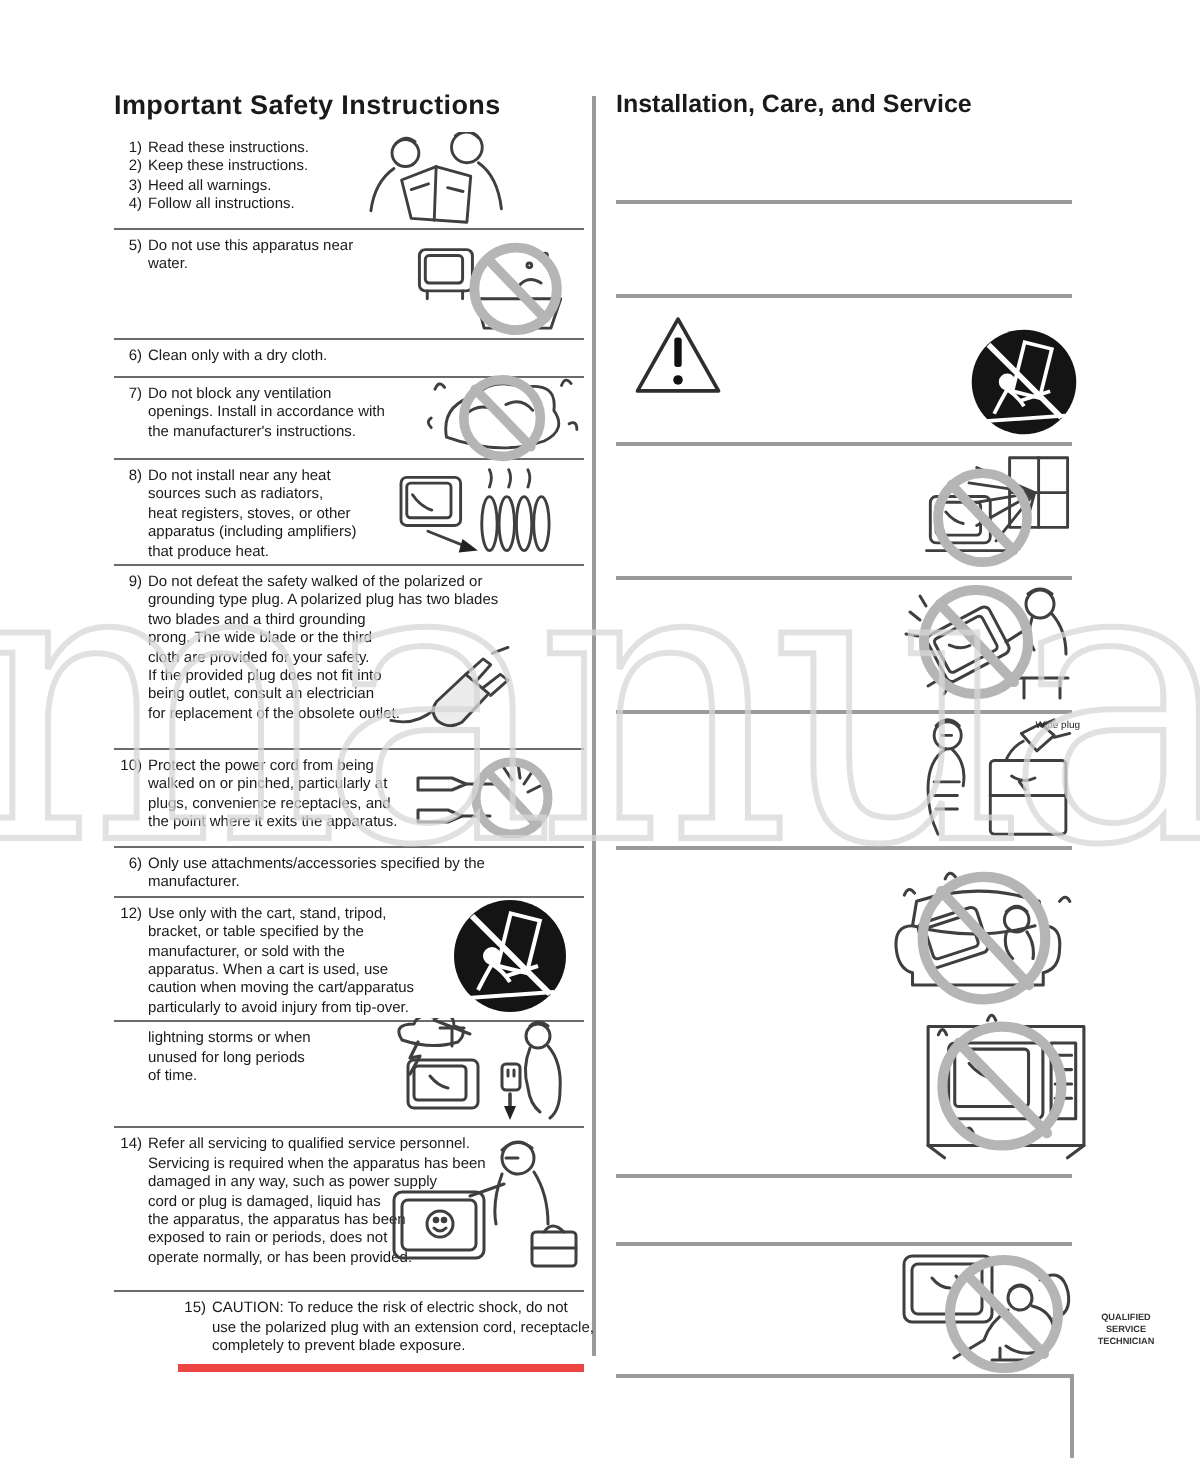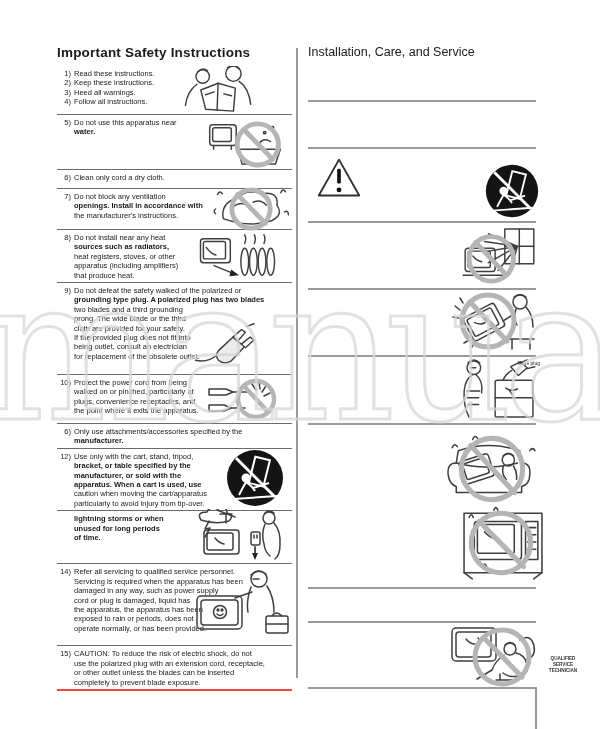--- a/index.html
+++ b/index.html
@@ -12,26 +12,26 @@
     position:absolute;left:-18px;top:252px;z-index:40;pointer-events:none;
     font-family:"DejaVu Serif", serif;font-size:198px;line-height:1;
     letter-spacing:-10px;white-space:nowrap;opacity:.75;
   }
   .wm-outline{color:rgba(255,255,255,0);-webkit-text-stroke:3px #d7d7d7;}
   
   .divider{position:absolute;left:296px;top:48px;width:2px;height:630px;background:#9a9a9a;}
   .left-col{position:absolute;left:57px;top:45px;width:235px;}
   .left-title{font-size:13.5px;font-weight:bold;margin:0 0 6px 0;letter-spacing:.2px;}
   .right-col{position:absolute;left:308px;top:0;width:228px;height:729px;}
-  .right-title{position:absolute;left:0;top:45px;font-size:12.5px;font-weight:normal;margin:0;}
+  .right-title{position:absolute;left:0;top:45px;font-size:12.5px;font-weight:bold;margin:0;}
   
   .blk{position:relative;border-bottom:1.5px solid #6b6b6b;padding:3px 0 2px 0;box-sizing:border-box;}
-  .blk.last{border-bottom:2px solid #ef4444;}
+  .blk.last{border-bottom:4px solid #ef4444;margin-left:32px;}
   .line{font-size:7.5px;line-height:9.4px;white-space:nowrap;}
-  .line .b{font-weight:bold;}
+  .line .b{font-weight:normal;}
   .num{display:inline-block;width:14px;text-align:right;margin-right:3px;}
   .cont{padding-left:17px;}
   .illus{position:absolute;}
   .illus svg{display:block;width:100%;height:100%;}
   
   .rline{position:absolute;left:0;width:228px;height:0;border-top:2px solid #9a9a9a;}
   .vtick{position:absolute;left:227px;top:687px;height:42px;width:0;border-left:2px solid #9a9a9a;}
   .rart{position:absolute;}
   .rart svg{display:block;width:100%;height:100%;}
   .wide-plug-label{position:absolute;right:2px;top:2px;font-size:5px;color:#222;}
@@ -96,21 +96,21 @@
           <g class="no-circle" stroke-width="5">
         <circle cx="51" cy="30" r="21"></circle>
             <line x1="37" y1="15" x2="66" y2="45"></line>
       </g>
         </svg>
     </div>
   </div>
 
   <div class="blk" style="min-height:19px">
     <div class="txt">
-        <div class="line"><span class="num">6)</span><span>Clean only cord a dry cloth.</span></div>
+        <div class="line"><span class="num">6)</span><span>Clean only with a dry cloth.</span></div>
       </div>
   </div>
 
   <div class="blk" style="min-height:41px">
     <div class="illus" style="left:155px;top:-3px;width:80px;height:46px">
       <svg viewBox="0 0 80 48">
           <g class="stroke-art" stroke-width="1.4">
         <path d="M10 34 Q7 17 26 12 Q33 3 50 8 Q68 5 66 20 Q73 30 61 36 Q38 44 10 34 Z"></path>
         <path d="M20 22 q8 -7 17 -1 M41 17 q8 -4 14 3"></path>
         <path d="M4 9 q2 -5 5 -1 M70 7 q2 -5 5 -1 M74 27 q4 -2 4 3 M2 24 q-3 2 0 5"></path>
@@ -287,21 +287,20 @@
         <div class="line cont"><span>the apparatus, the apparatus has been</span></div>
         <div class="line cont"><span>exposed to rain or periods, does not</span></div>
         <div class="line cont"><span>operate normally, or has been provided.</span></div>
       </div>
   </div>
 
   <div class="blk last" style="min-height:40px">
     <div class="txt">
         <div class="line"><span class="num">15)</span><span>CAUTION: To reduce the risk of electric shock, do not</span></div>
         <div class="line cont"><span>use the polarized plug with an extension cord, receptacle,</span></div>
-        <div class="line cont"><span>or other outlet unless the blades can be inserted</span></div>
         <div class="line cont"><span>completely to prevent blade exposure.</span></div>
       </div>
   </div>
 </div>
 
 <div class="right-col">
   <h2 class="right-title">Installation, Care, and Service</h2>
 
   <div class="rline" style="top:100px"></div>
   <div class="rline" style="top:147px"></div>

